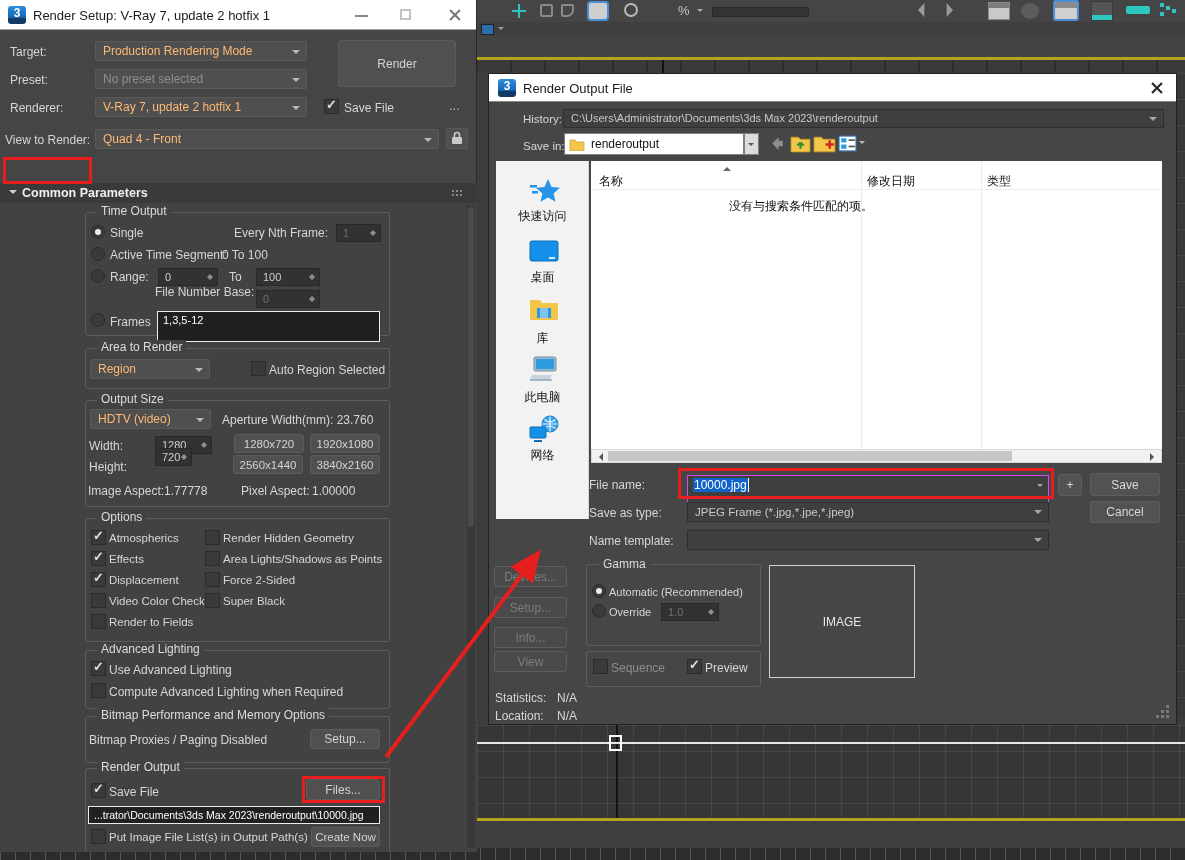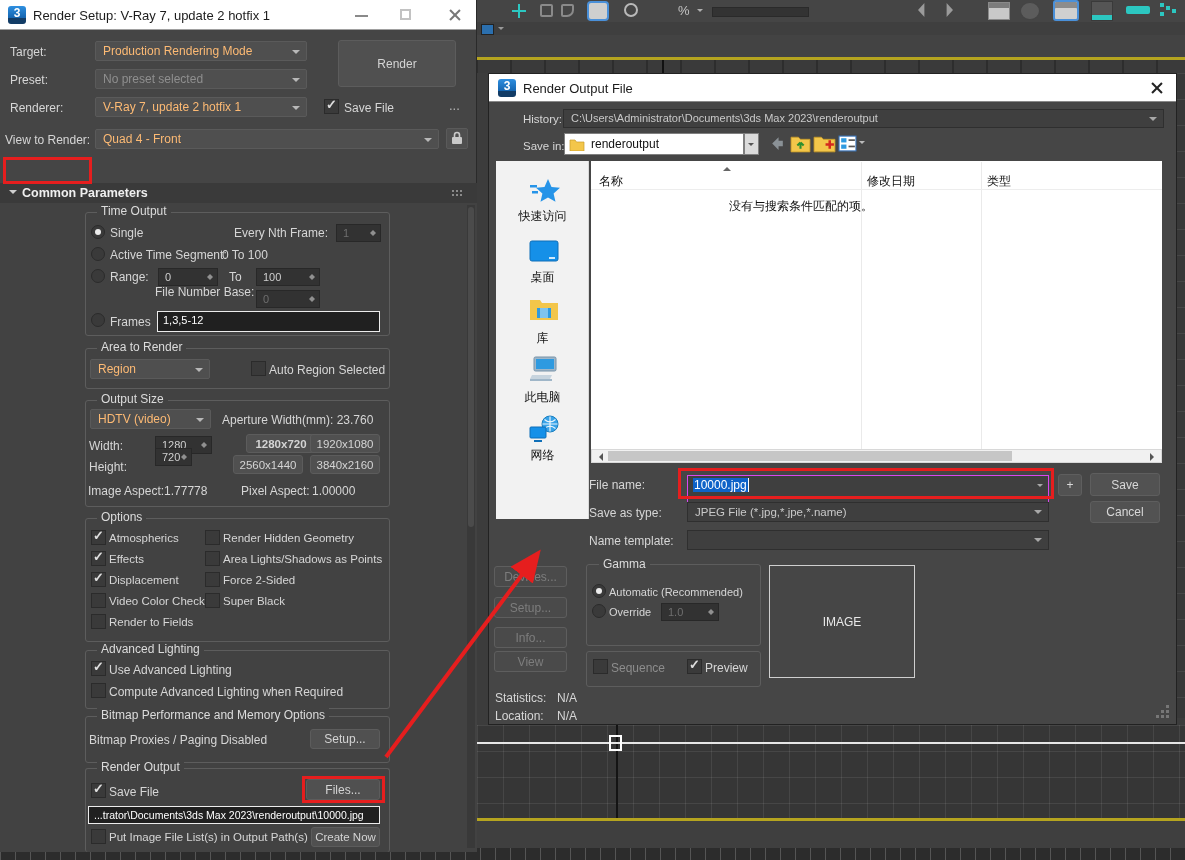--- a/index.html
+++ b/index.html
@@ -162,35 +162,35 @@
     <div class="lbl" style="left:222px;top:248px;">0 To 100</div>
     <div class="rad" style="left:91px;top:269px;"></div>
     <div class="lbl" style="left:110px;top:270px;">Range:</div>
     <div class="spin" style="left:158px;top:268px;width:60px;"><span>0</span><span class="sa"></span></div>
     <div class="lbl" style="left:229px;top:270px;">To</div>
     <div class="spin" style="left:256px;top:268px;width:64px;"><span>100</span><span class="sa"></span></div>
     <div class="lbl" style="left:155px;top:285px;">File Number Base:</div>
     <div class="spin dim" style="left:256px;top:290px;width:64px;"><span>0</span><span class="sa"></span></div>
     <div class="rad" style="left:91px;top:313px;"></div>
     <div class="lbl" style="left:110px;top:315px;">Frames</div>
-    <div class="wfield" style="left:157px;top:311px;width:223px;height:21px;">1,3,5-12</div>
+    <div class="wfield" style="left:157px;top:311px;width:223px;height:31px;">1,3,5-12</div>
 
     <div class="grp" style="left:85px;top:348px;width:303px;height:39px;"></div>
     <div class="leg" style="left:97px;top:340px;">Area to Render</div>
     <div class="combo" style="left:90px;top:359px;width:120px;"><span>Region</span></div>
     <div class="cb" style="left:251px;top:361px;"></div>
     <div class="lbl" style="left:269px;top:363px;">Auto Region Selected</div>
 
     <div class="grp" style="left:85px;top:400px;width:303px;height:105px;"></div>
     <div class="leg" style="left:97px;top:392px;">Output Size</div>
     <div class="combo" style="left:90px;top:409px;width:121px;"><span>HDTV (video)</span></div>
     <div class="lbl" style="left:222px;top:413px;">Aperture Width(mm): 23.760</div>
     <div class="lbl" style="left:89px;top:439px;">Width:</div>
     <div class="spin" style="left:155px;top:436px;width:57px;"><span>1280</span><span class="sa"></span></div>
-    <div class="btn" style="left:246px;top:434px;width:70px;height:19px;font-size:11.5px;font-weight:bold;">1280x720</div>
+    <div class="btn" style="left:234px;top:434px;width:70px;height:19px;font-size:11.5px;">1280x720</div>
     <div class="btn" style="left:310px;top:434px;width:70px;height:19px;font-size:11.5px;">1920x1080</div>
     <div class="lbl" style="left:89px;top:460px;">Height:</div>
     <div class="spin" style="left:155px;top:448px;width:37px;"><span>720</span><span class="sa"></span></div>
     <div class="btn" style="left:233px;top:455px;width:70px;height:19px;font-size:11.5px;">2560x1440</div>
     <div class="btn" style="left:310px;top:455px;width:70px;height:19px;font-size:11.5px;">3840x2160</div>
     <div class="lbl" style="left:88px;top:484px;">Image Aspect:1.77778</div>
     <div class="lbl" style="left:241px;top:484px;">Pixel Aspect:</div>
     <div class="lbl" style="left:312px;top:484px;">1.00000</div>
 
     <div class="grp" style="left:85px;top:518px;width:303px;height:122px;"></div>
@@ -329,21 +329,21 @@
 
     <div class="lbl" style="left:100px;top:404px;">File name:</div>
     <div class="abs" style="left:198px;top:401px;width:362px;height:28px;background:#3f3f3f;border:1px solid #d946ef;box-sizing:border-box;">
       <span class="sel" style="position:absolute;left:5px;top:2px;font-size:12px;">10000.jpg</span>
       <div class="caret-sm" style="right:5px;top:8px;border-top-color:#a8a8a8;"></div>
     </div>
     <div class="btn2" style="left:569px;top:400px;width:24px;height:22px;">+</div>
     <div class="btn2" style="left:601px;top:399px;width:70px;height:23px;">Save</div>
 
     <div class="lbl" style="left:100px;top:432px;">Save as type:</div>
-    <div class="combo2" style="left:198px;top:428px;width:362px;height:20px;font-size:11.5px;line-height:18px;"><span>JPEG File (*.jpg,*.jpe,*.name)</span></div>
+    <div class="combo2" style="left:198px;top:428px;width:362px;height:20px;font-size:11.5px;line-height:18px;"><span>JPEG Frame (*.jpg,*.jpe,*.jpeg)</span></div>
     <div class="btn2" style="left:601px;top:427px;width:70px;height:22px;">Cancel</div>
 
     <div class="lbl" style="left:100px;top:460px;">Name template:</div>
     <div class="combo2" style="left:198px;top:456px;width:362px;height:20px;"></div>
 
     <div class="btn2 dis" style="left:5px;top:492px;width:73px;height:21px;">Devices...</div>
     <div class="btn2 dis" style="left:5px;top:523px;width:73px;height:21px;">Setup...</div>
     <div class="btn2 dis" style="left:5px;top:553px;width:73px;height:21px;">Info...</div>
     <div class="btn2 dis" style="left:5px;top:577px;width:73px;height:21px;">View</div>
 

